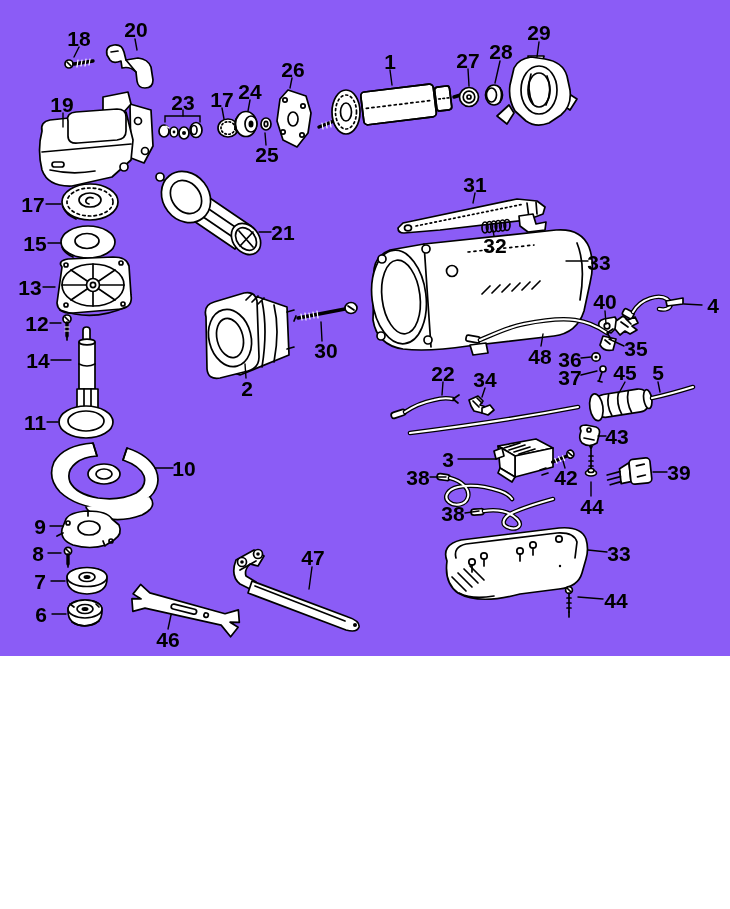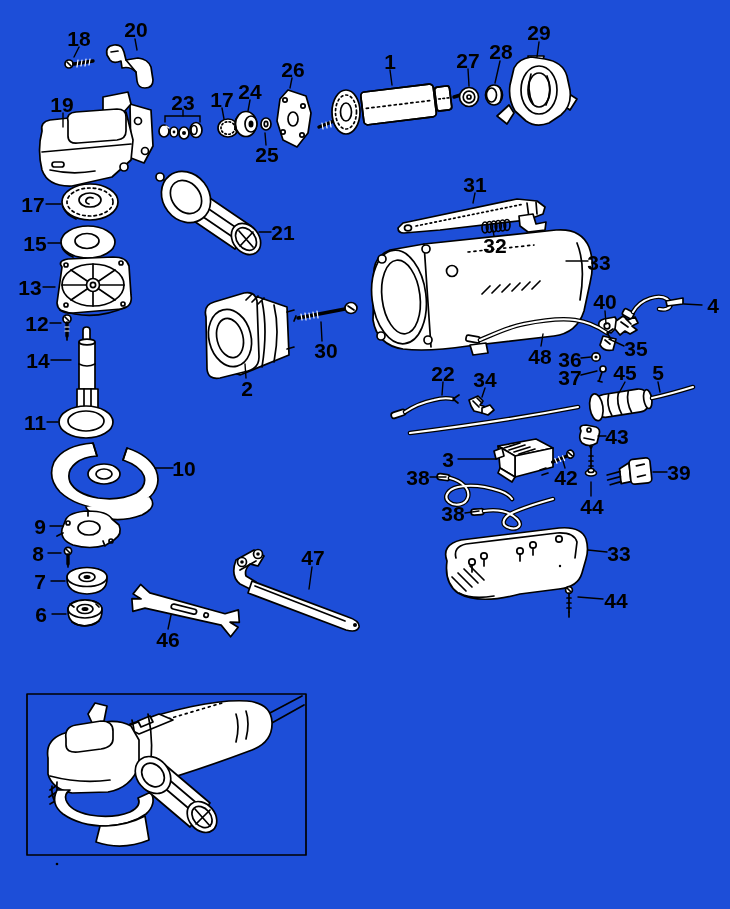--- a/index.html
+++ b/index.html
@@ -1,16 +1,16 @@
 <!DOCTYPE html>
 <html><head>
 <meta charset="utf-8">
 <style>
   html,body { margin:0; padding:0; background:#fff; }
-  .stage { position:relative; width:730px; height:909px; background:#1d4ed8; overflow:hidden; }
+  .stage { position:relative; width:730px; height:656px; background:#8b5cf6; overflow:hidden; }
   svg { display:block; }
   
   #art path, #art line, #art ellipse, #art circle, #art rect, #art polyline {
     stroke:#000; fill:none; stroke-width:1.7; stroke-linecap:round; stroke-linejoin:round;
   }
   #art .w   { fill:#ffffff; }
   #art .fb  { fill:#000000; stroke:none; }
   #art .wt  { stroke:#ffffff; stroke-width:1.2; }
   #art .tubeo { stroke-width:4.6; }
   #art .tubei { stroke:#ffffff; stroke-width:2.1; }

